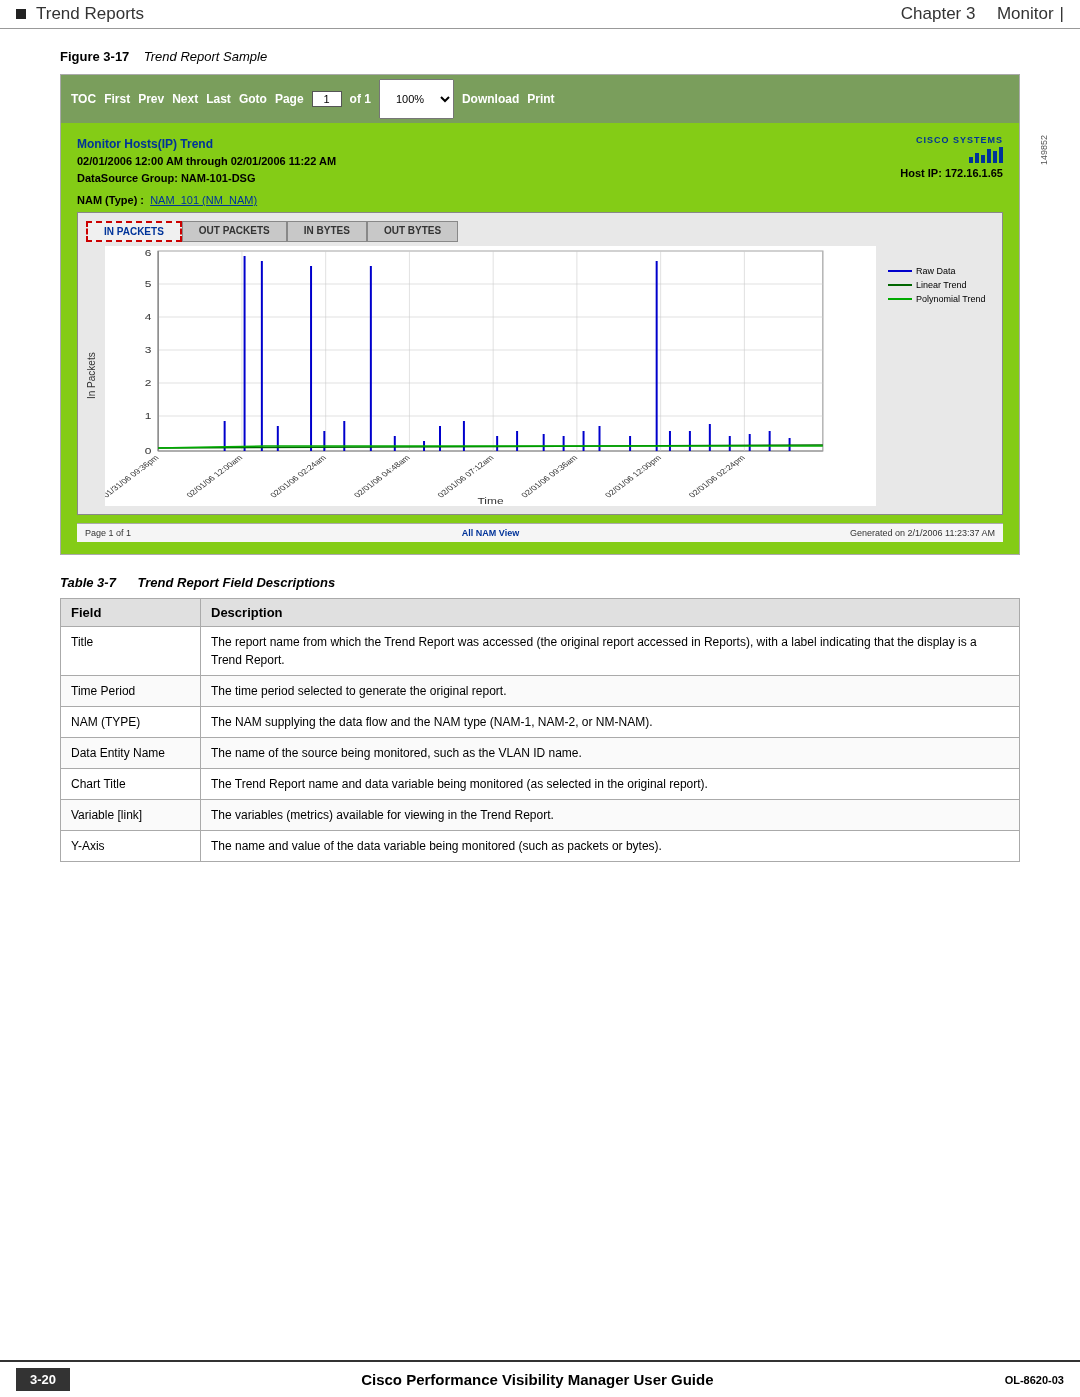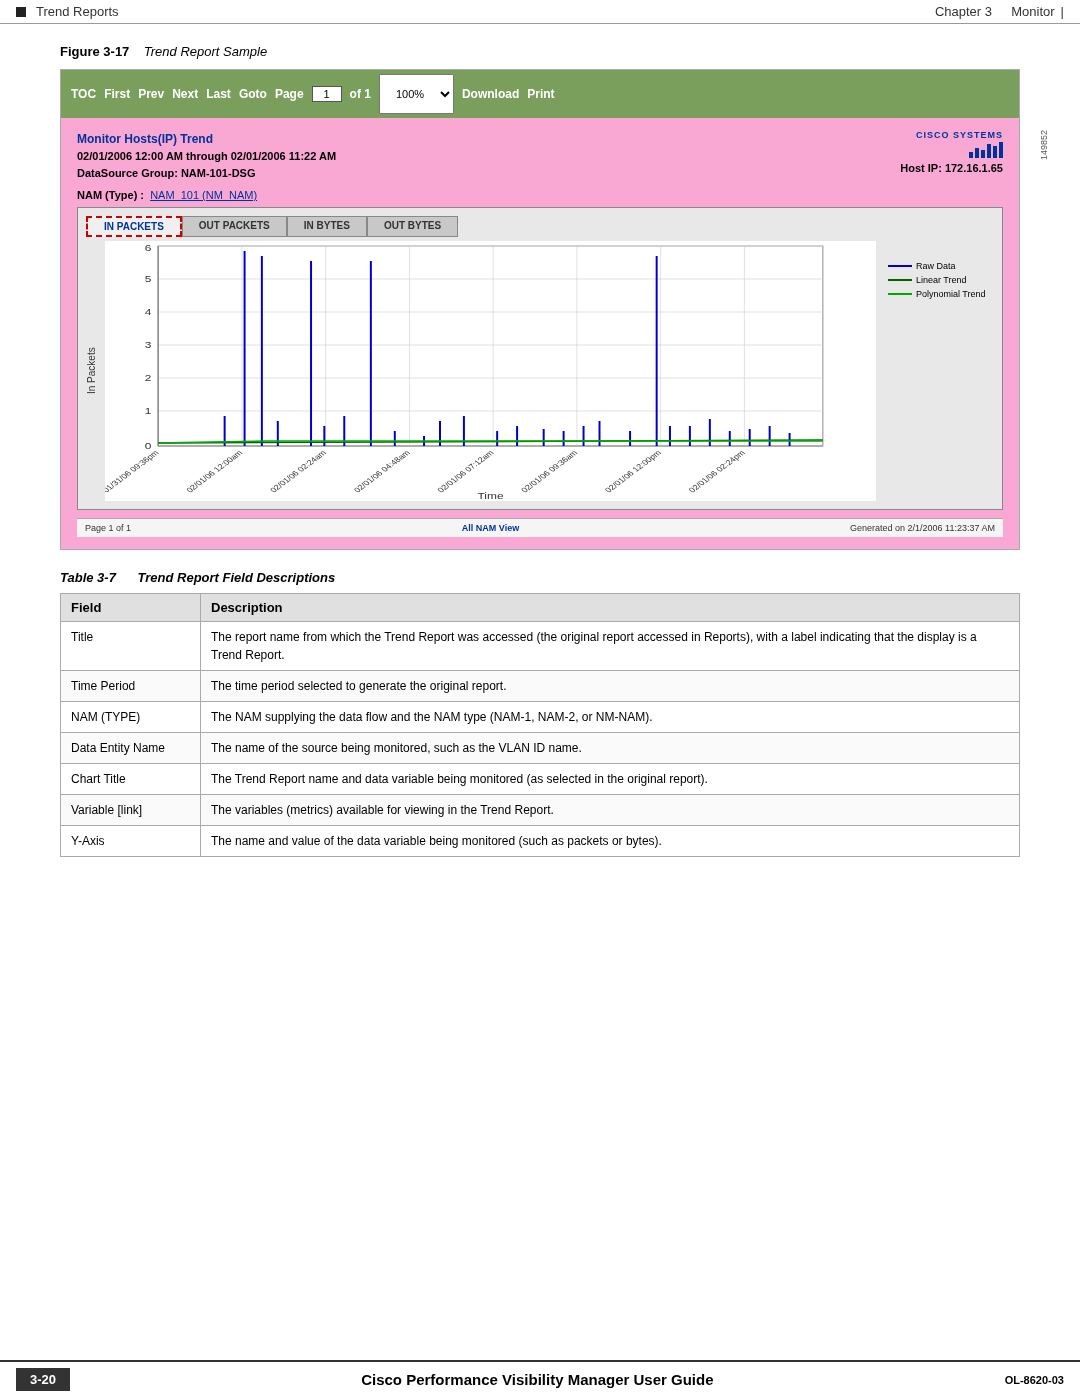--- a/index.html
+++ b/index.html
@@ -13,21 +13,21 @@
       position: relative;
     }
 
     
     .top-header {
       display: flex;
       justify-content: space-between;
       align-items: center;
       border-bottom: 1px solid #999;
       padding: 4px 16px;
-      font-size: 13px;
+      font-size: 17px;
       color: #333;
     }
     .top-header-left { display: flex; align-items: center; gap: 6px; }
     .top-header-right { display: flex; align-items: center; gap: 6px; }
     .black-square { width: 10px; height: 10px; background: #222; display: inline-block; margin-right: 4px; }
 
     
     .main-content {
       padding: 20px 60px 20px 60px;
     }
@@ -39,21 +39,21 @@
       margin-bottom: 10px;
     }
     .figure-title strong {
       font-style: normal;
       font-weight: bold;
     }
 
     
     .report-container {
       border: 1px solid #aaa;
-      background: #f9a8d4;
+      background: #84cc16;
       margin-bottom: 20px;
     }
 
     
     .toc-bar {
       background: #7a9e5c;
       color: #fff;
       display: flex;
       align-items: center;
       padding: 4px 10px;

